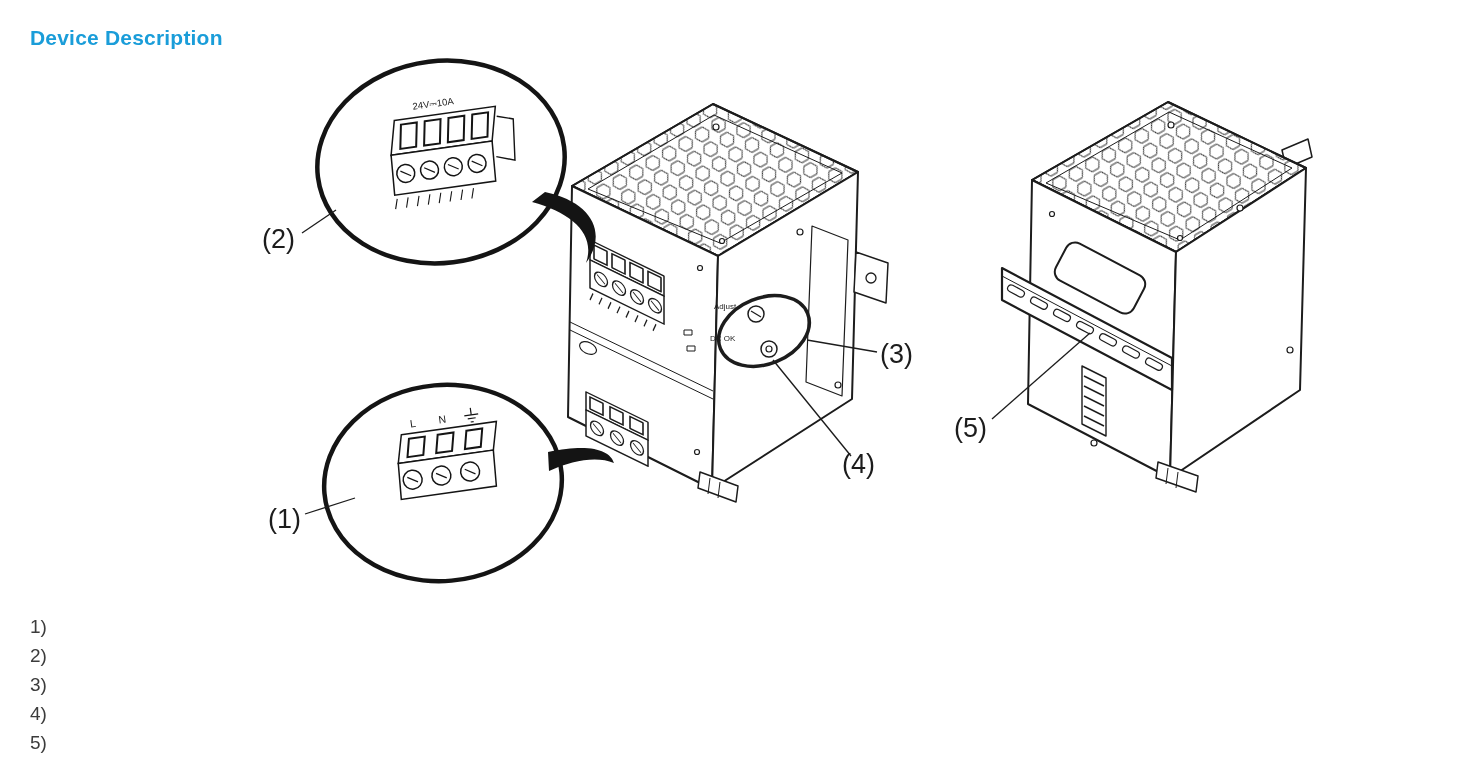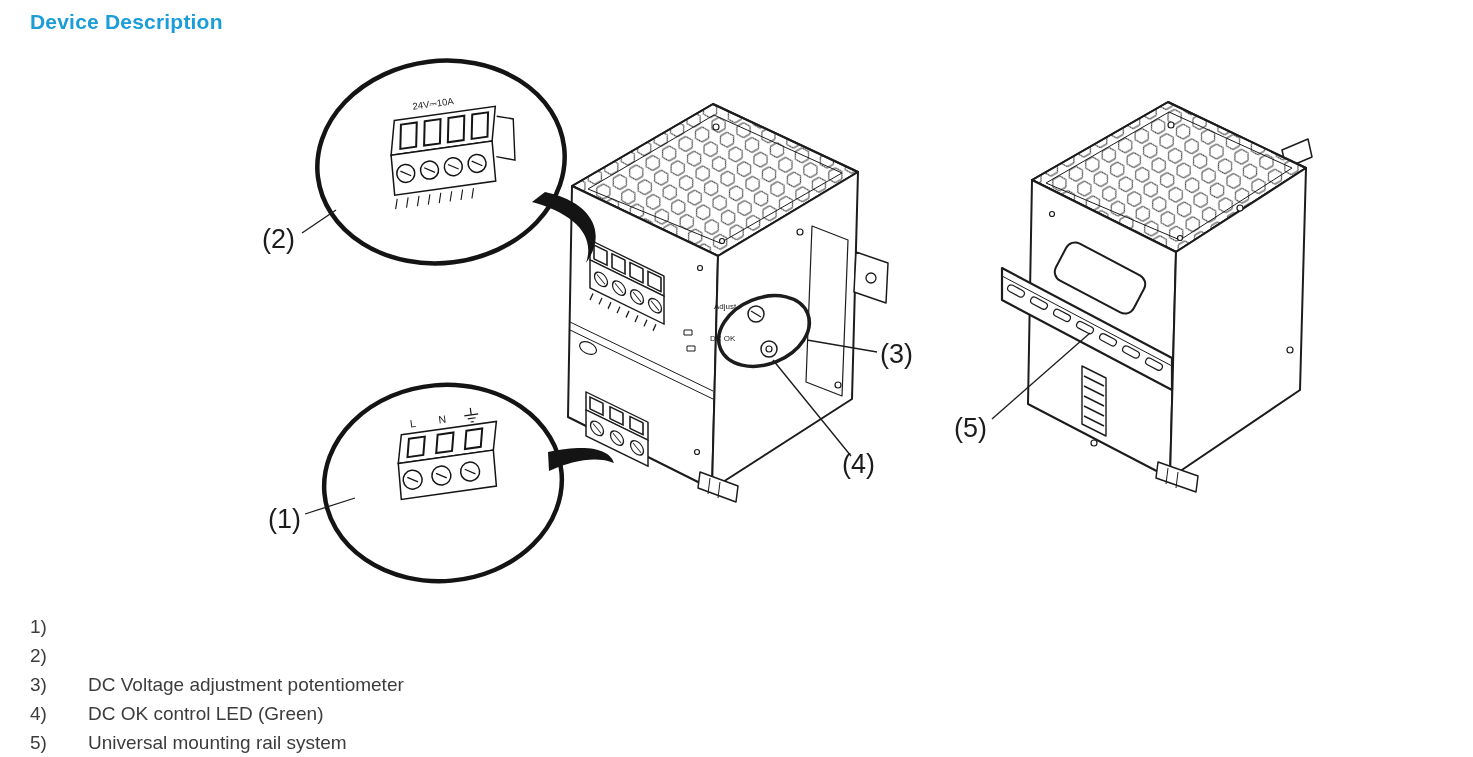--- a/index.html
+++ b/index.html
@@ -3,21 +3,21 @@
 <meta charset="utf-8">
 <style>
   * { margin:0; padding:0; box-sizing:border-box; }
   html, body {
     width:1473px; height:757px; background:#ffffff;
     font-family:"Liberation Sans", sans-serif;
     overflow:hidden;
   }
   .page { position:relative; width:1473px; height:757px; background:#ffffff; }
   .title {
-    position:absolute; left:30px; top:10px;
+    position:absolute; left:30px; top:26px;
     font-size:21px; font-weight:700; color:#1a9dd9; letter-spacing:0.2px;
   }
   .diagram { position:absolute; left:0; top:0; width:1473px; height:757px; }
   .legend { position:absolute; left:30px; top:612px; }
   .legend-row { display:flex; height:29px; align-items:center; font-size:19px; color:#3c3c3c; }
   .legend-num { width:58px; }
   svg text { font-family:"Liberation Sans", sans-serif; }
   .callout-label { font-size:27px; fill:#1c1c1c; }
   .tiny-label { fill:#1c1c1c; }
 </style>
@@ -250,25 +250,22 @@
 
   <div class="legend">
     <div class="legend-row">
       <span class="legend-num">1)</span>
     </div>
     <div class="legend-row">
       <span class="legend-num">2)</span>
     </div>
     <div class="legend-row">
       <span class="legend-num">3)</span>
-      <span class="legend-text">DC Voltage adjustment potentiometer</span>
     </div>
     <div class="legend-row">
       <span class="legend-num">4)</span>
-      <span class="legend-text">DC OK control LED (Green)</span>
     </div>
     <div class="legend-row">
       <span class="legend-num">5)</span>
-      <span class="legend-text">Universal mounting rail system</span>
     </div>
   </div>
 
 </div>
 
 </body></html>

